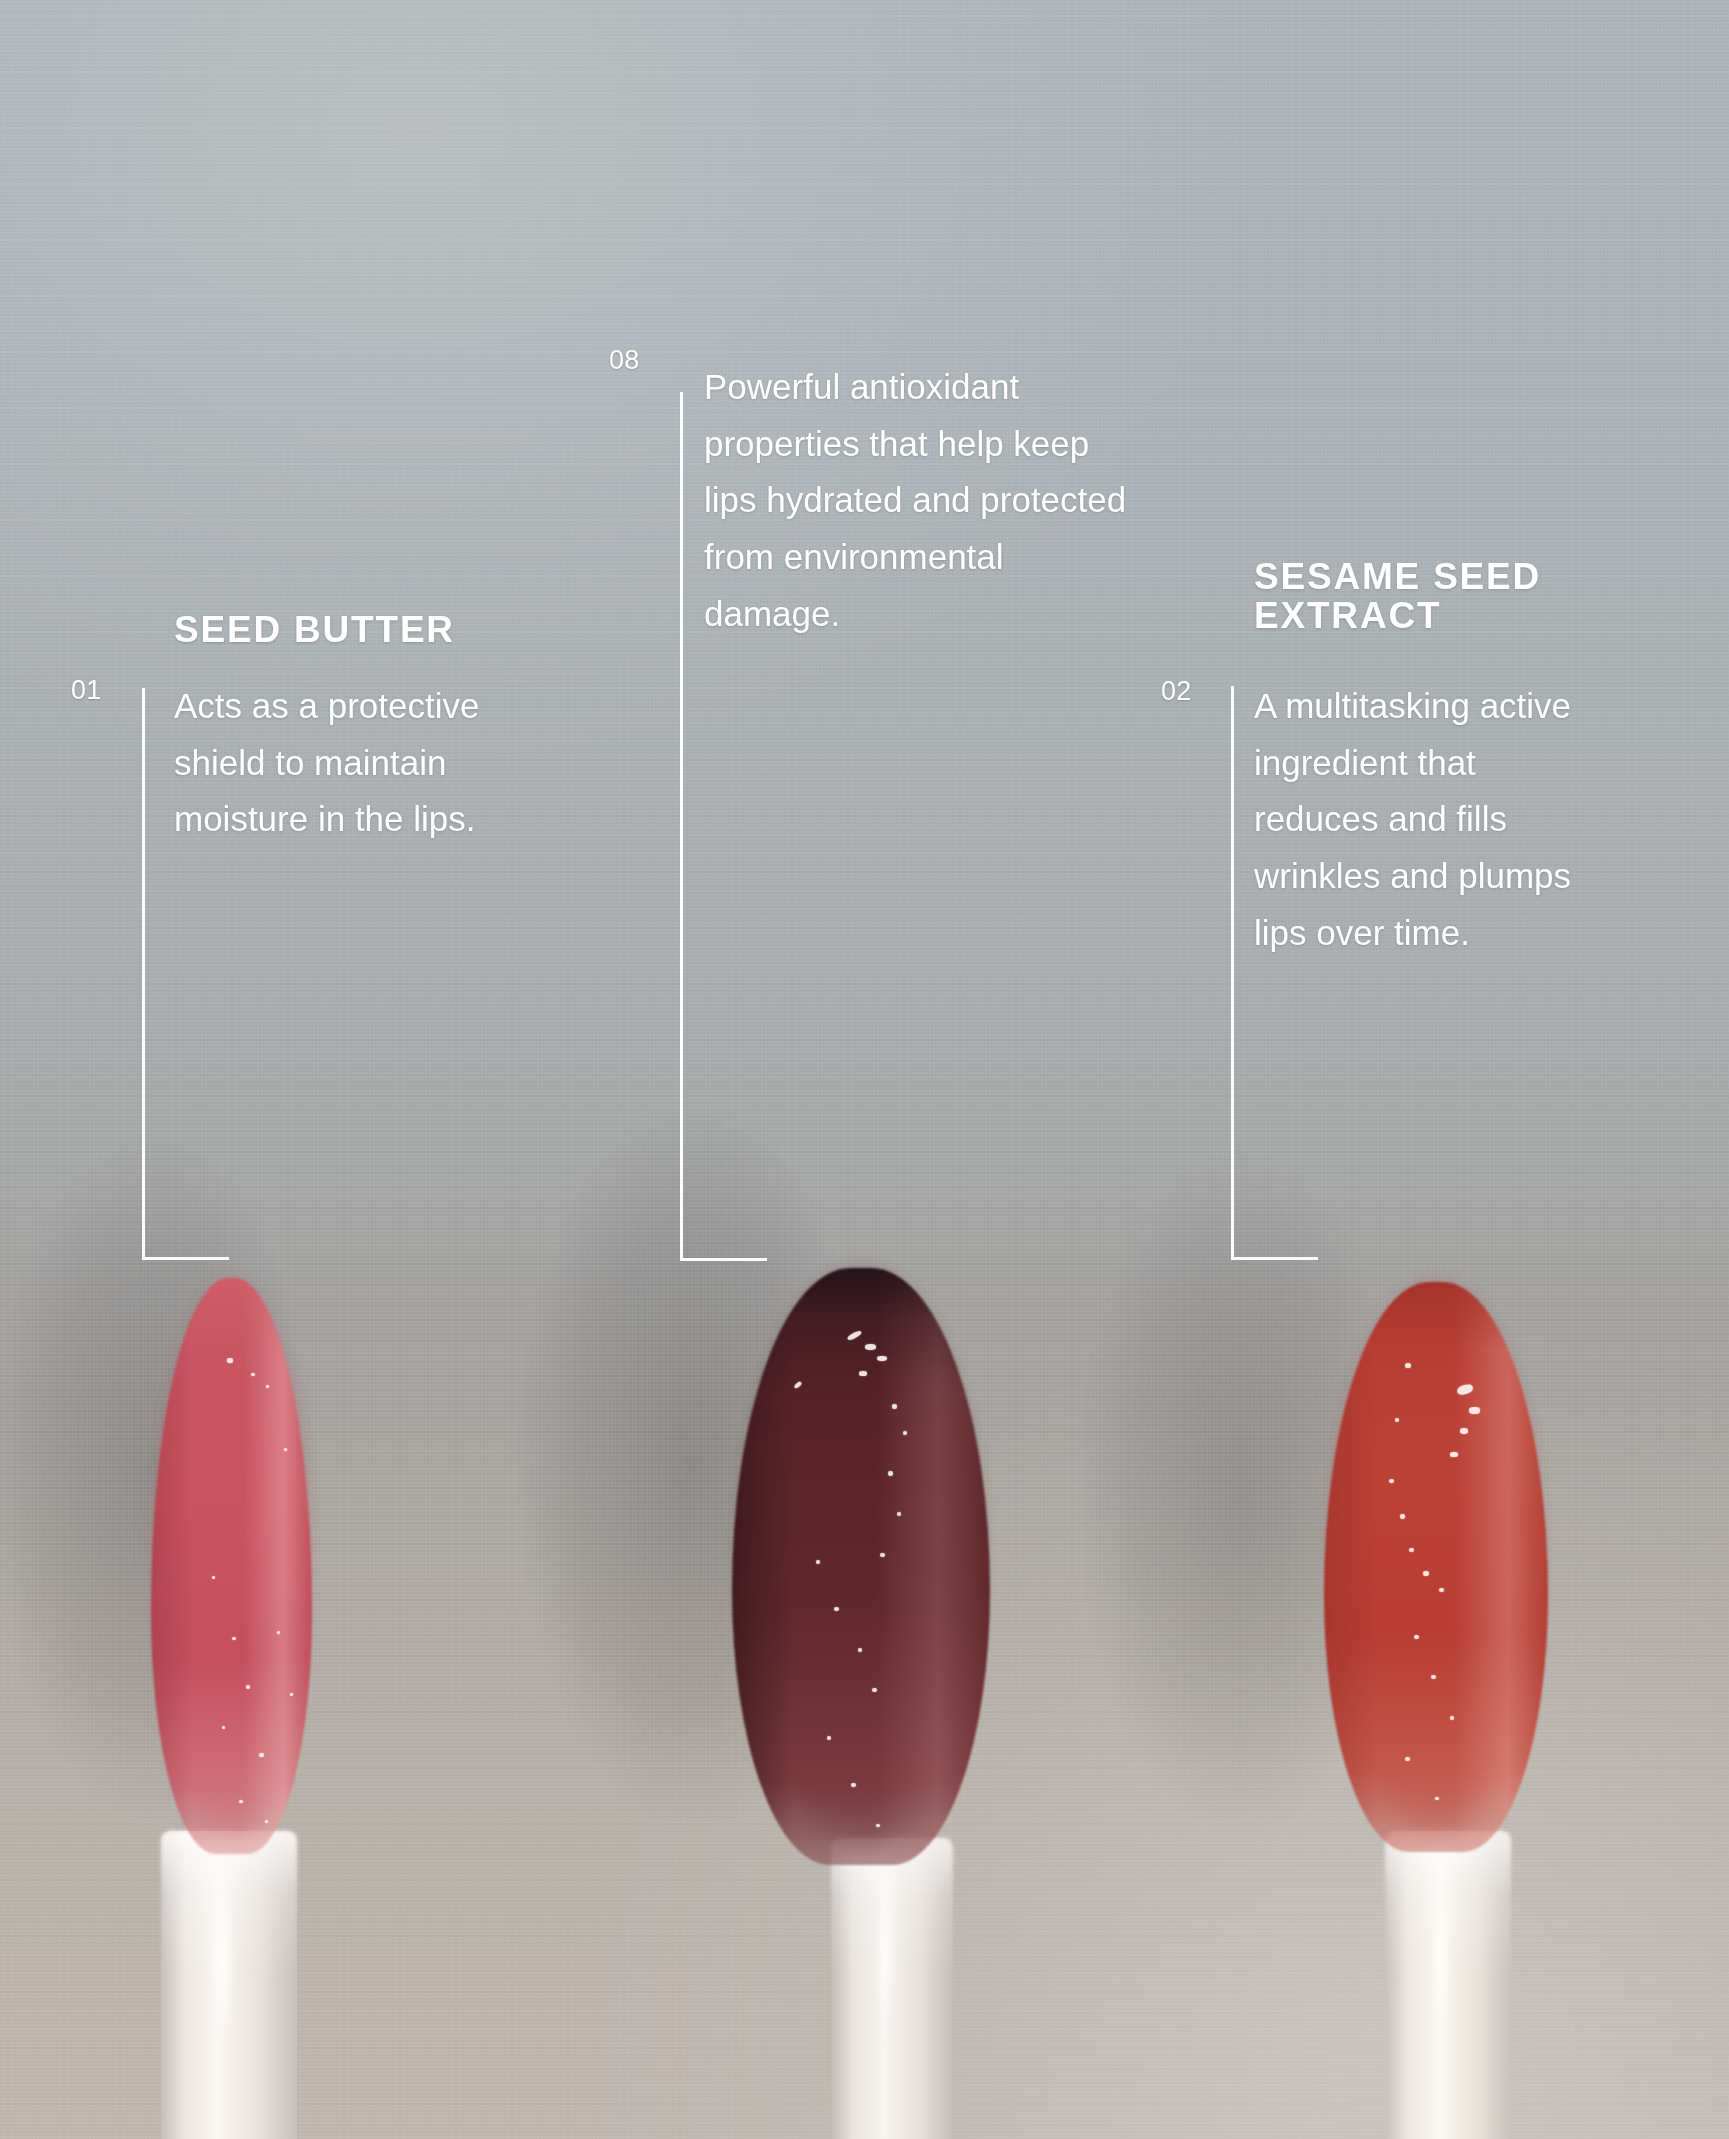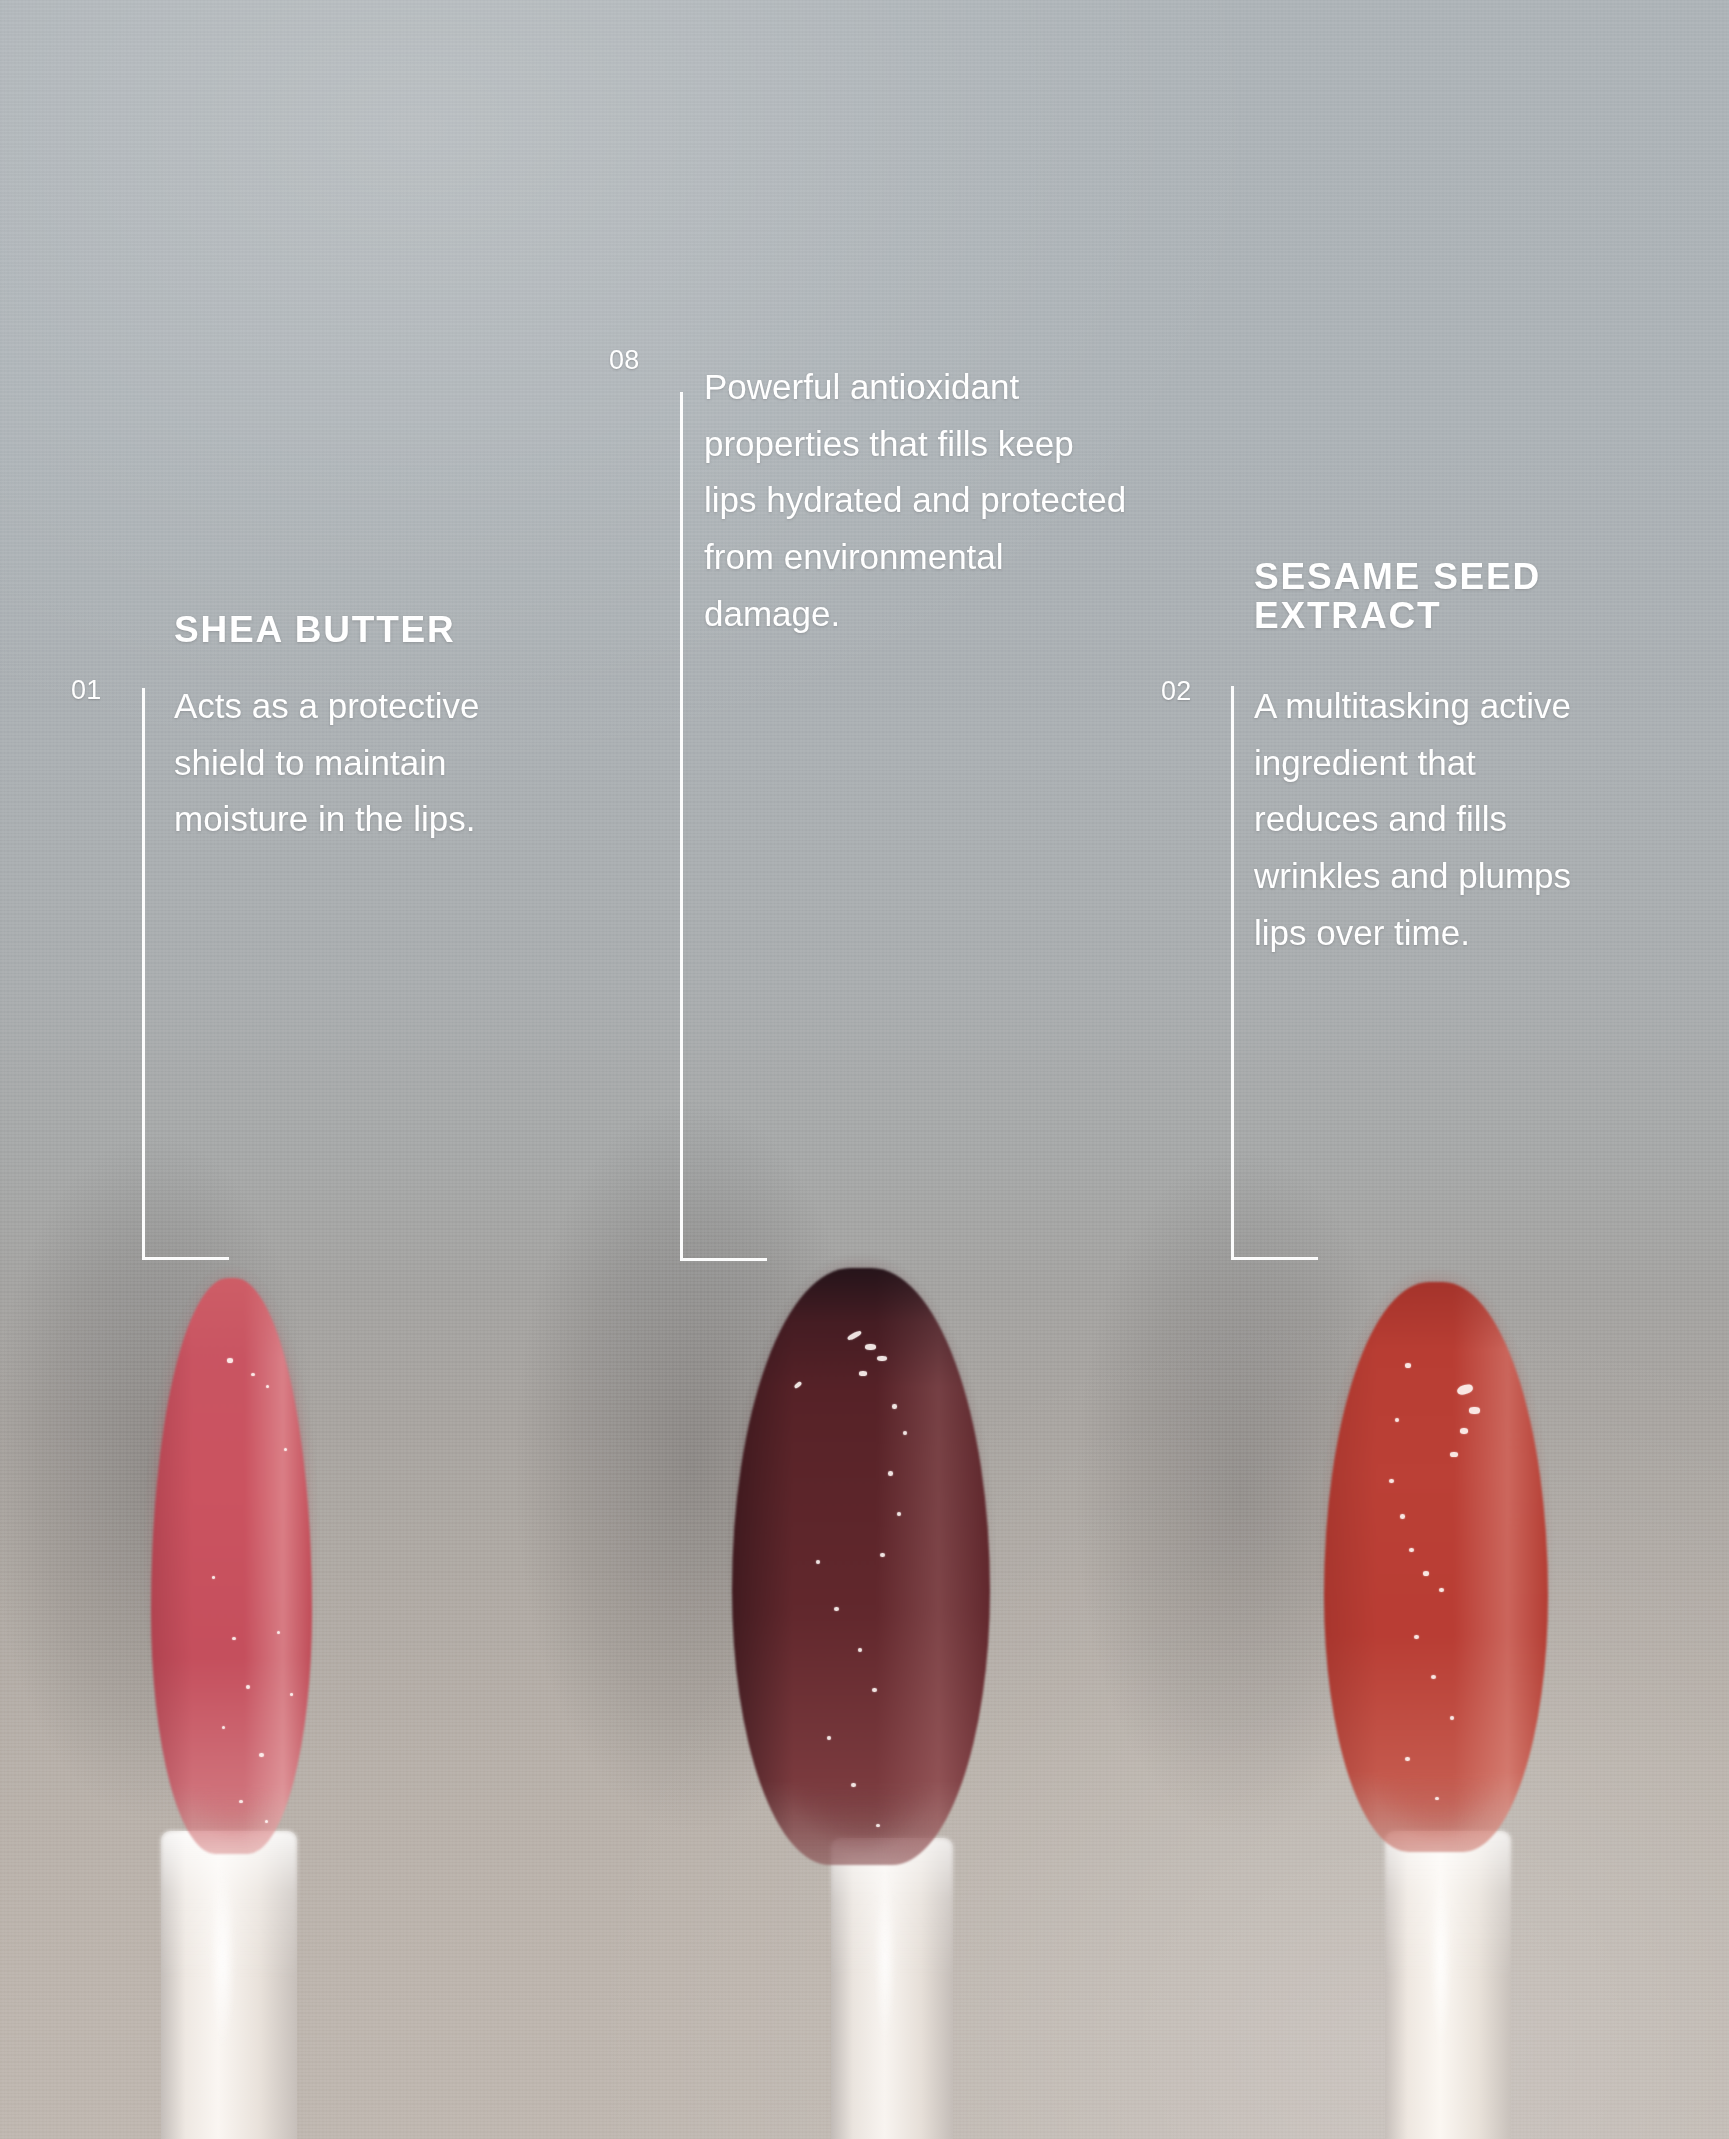--- a/index.html
+++ b/index.html
@@ -275,31 +275,31 @@
       <div class="sparkle" style="left:107px; top:393px; width:5.4px;  height:4.1px;"></div>
       <div class="sparkle" style="left:126px; top:434px; width:4.1px;  height:4.1px;"></div>
       <div class="sparkle" style="left:81px; top:475px; width:4.7px;  height:4.1px;"></div>
       <div class="sparkle" style="left:111px; top:515px; width:4.1px;  height:3.4px;"></div>
     </div>
   </div>
 
   <div class="callout" style="left:0; top:0; width:1730px; height:2140px;">
     <div class="callout-num" style="left:71px; top:677px;">01</div>
     <div class="bracket" style="left:142px; top:688px; width:87px; height:572px;"></div>
-    <div class="callout-title" style="left:174px; top:610px; width:515px;">SHEA BUTTER</div>
+    <div class="callout-title" style="left:174px; top:610px; width:515px;">SEED BUTTER</div>
     <div class="callout-body" style="left:174px; top:678px; width:542px;">Acts as a protective
 shield to maintain
 moisture in the lips.</div>
   </div>
 
   <div class="callout" style="left:0; top:0; width:1730px; height:2140px;">
     <div class="callout-num" style="left:609px; top:347px;">08</div>
     <div class="bracket" style="left:680px; top:392px; width:87px; height:869px;"></div>
     <div class="callout-body" style="left:704px; top:359px; width:570px;">Powerful antioxidant
-properties that fills keep
+properties that help keep
 lips hydrated and protected
 from environmental
 damage.</div>
   </div>
 
   <div class="callout" style="left:0; top:0; width:1730px; height:2140px;">
     <div class="callout-num" style="left:1161px; top:678px;">02</div>
     <div class="bracket" style="left:1231px; top:686px; width:87px; height:574px;"></div>
     <div class="callout-title" style="left:1254px; top:557px; width:542px;">SESAME SEED
 EXTRACT</div>

